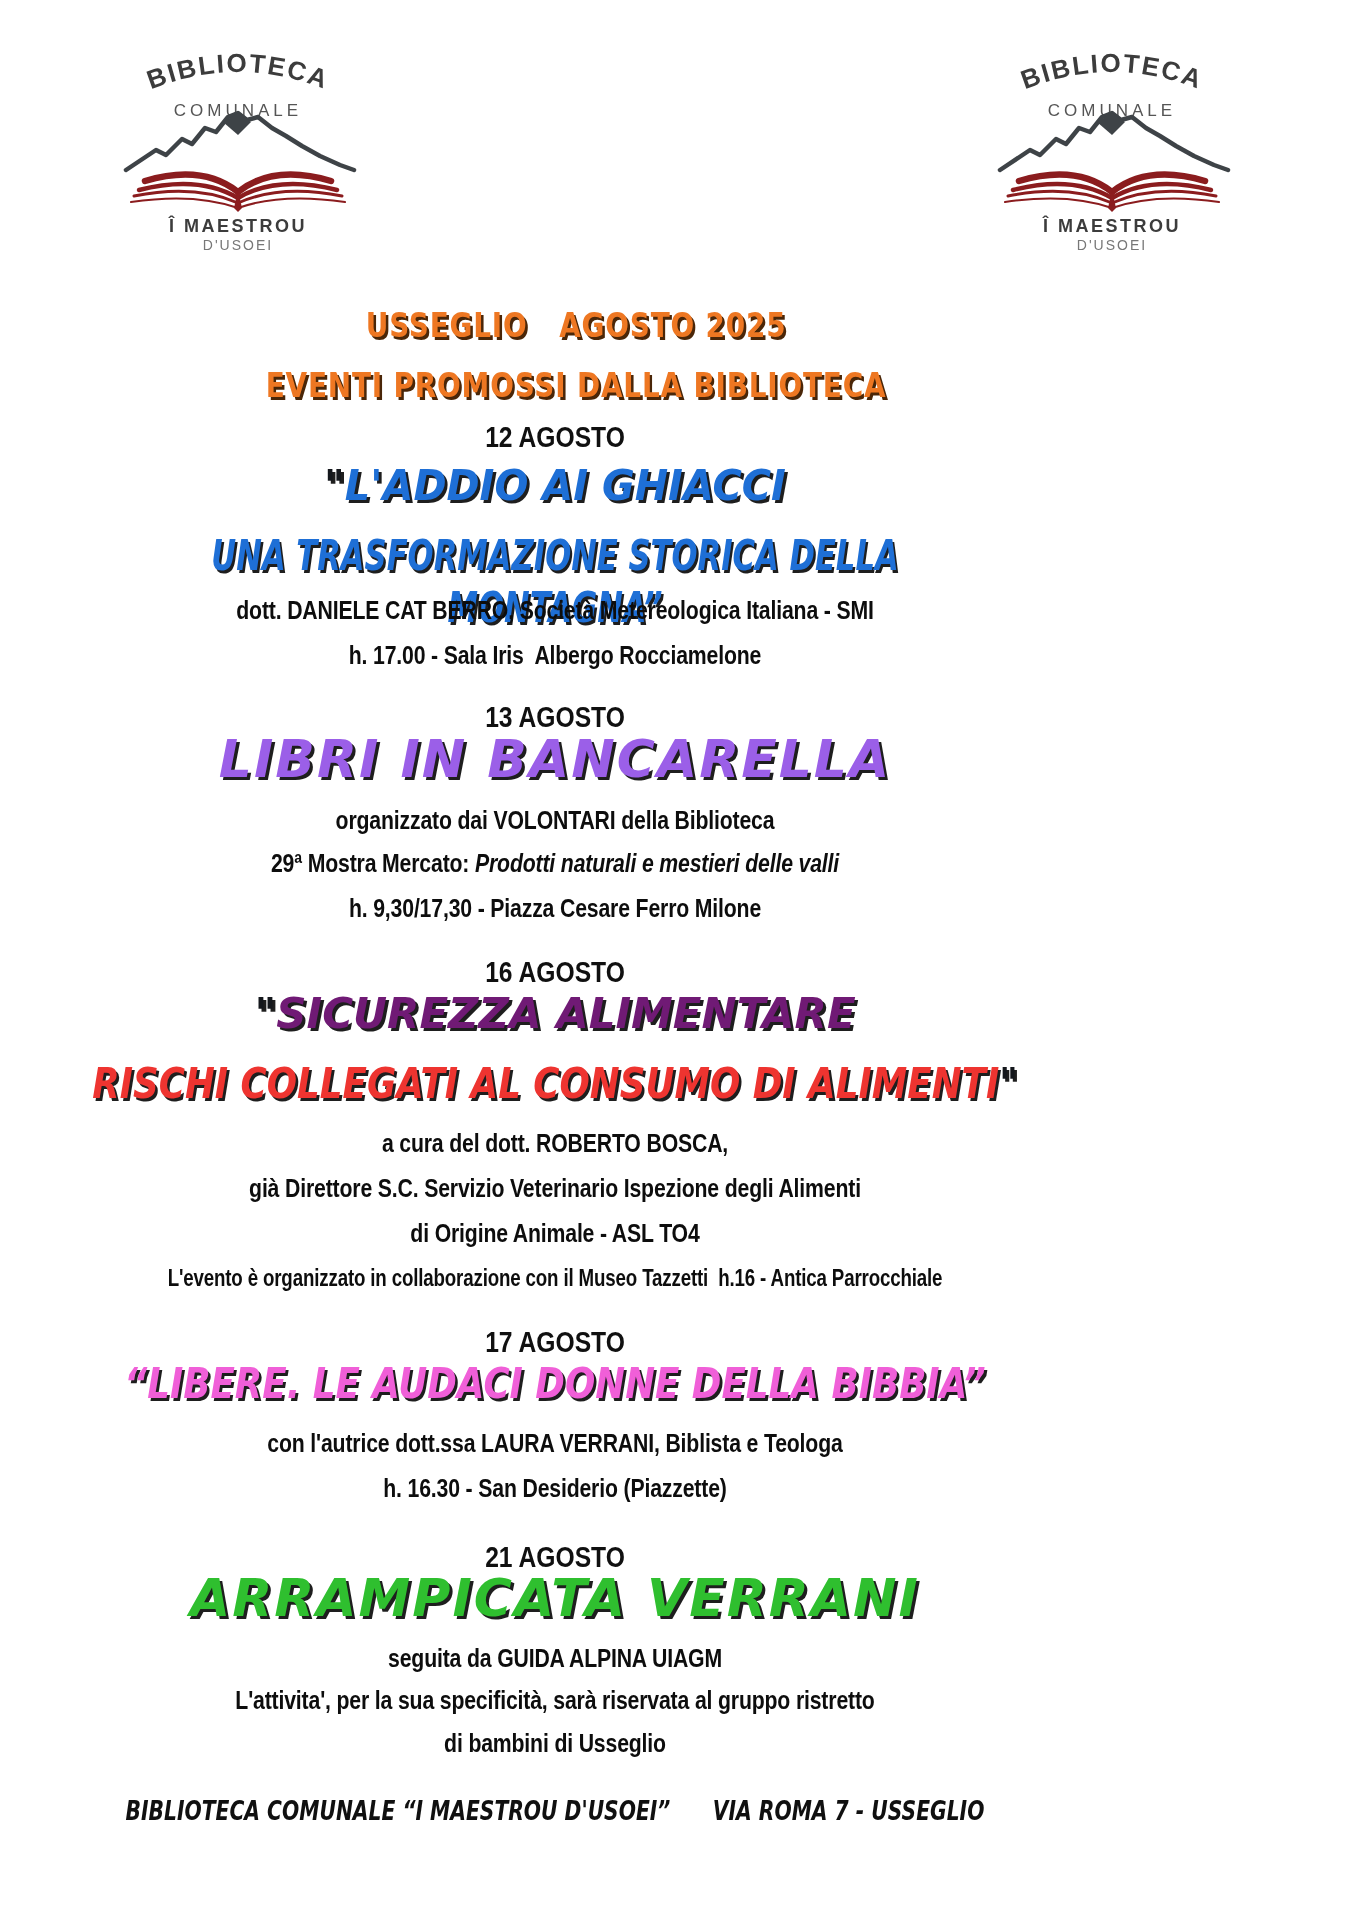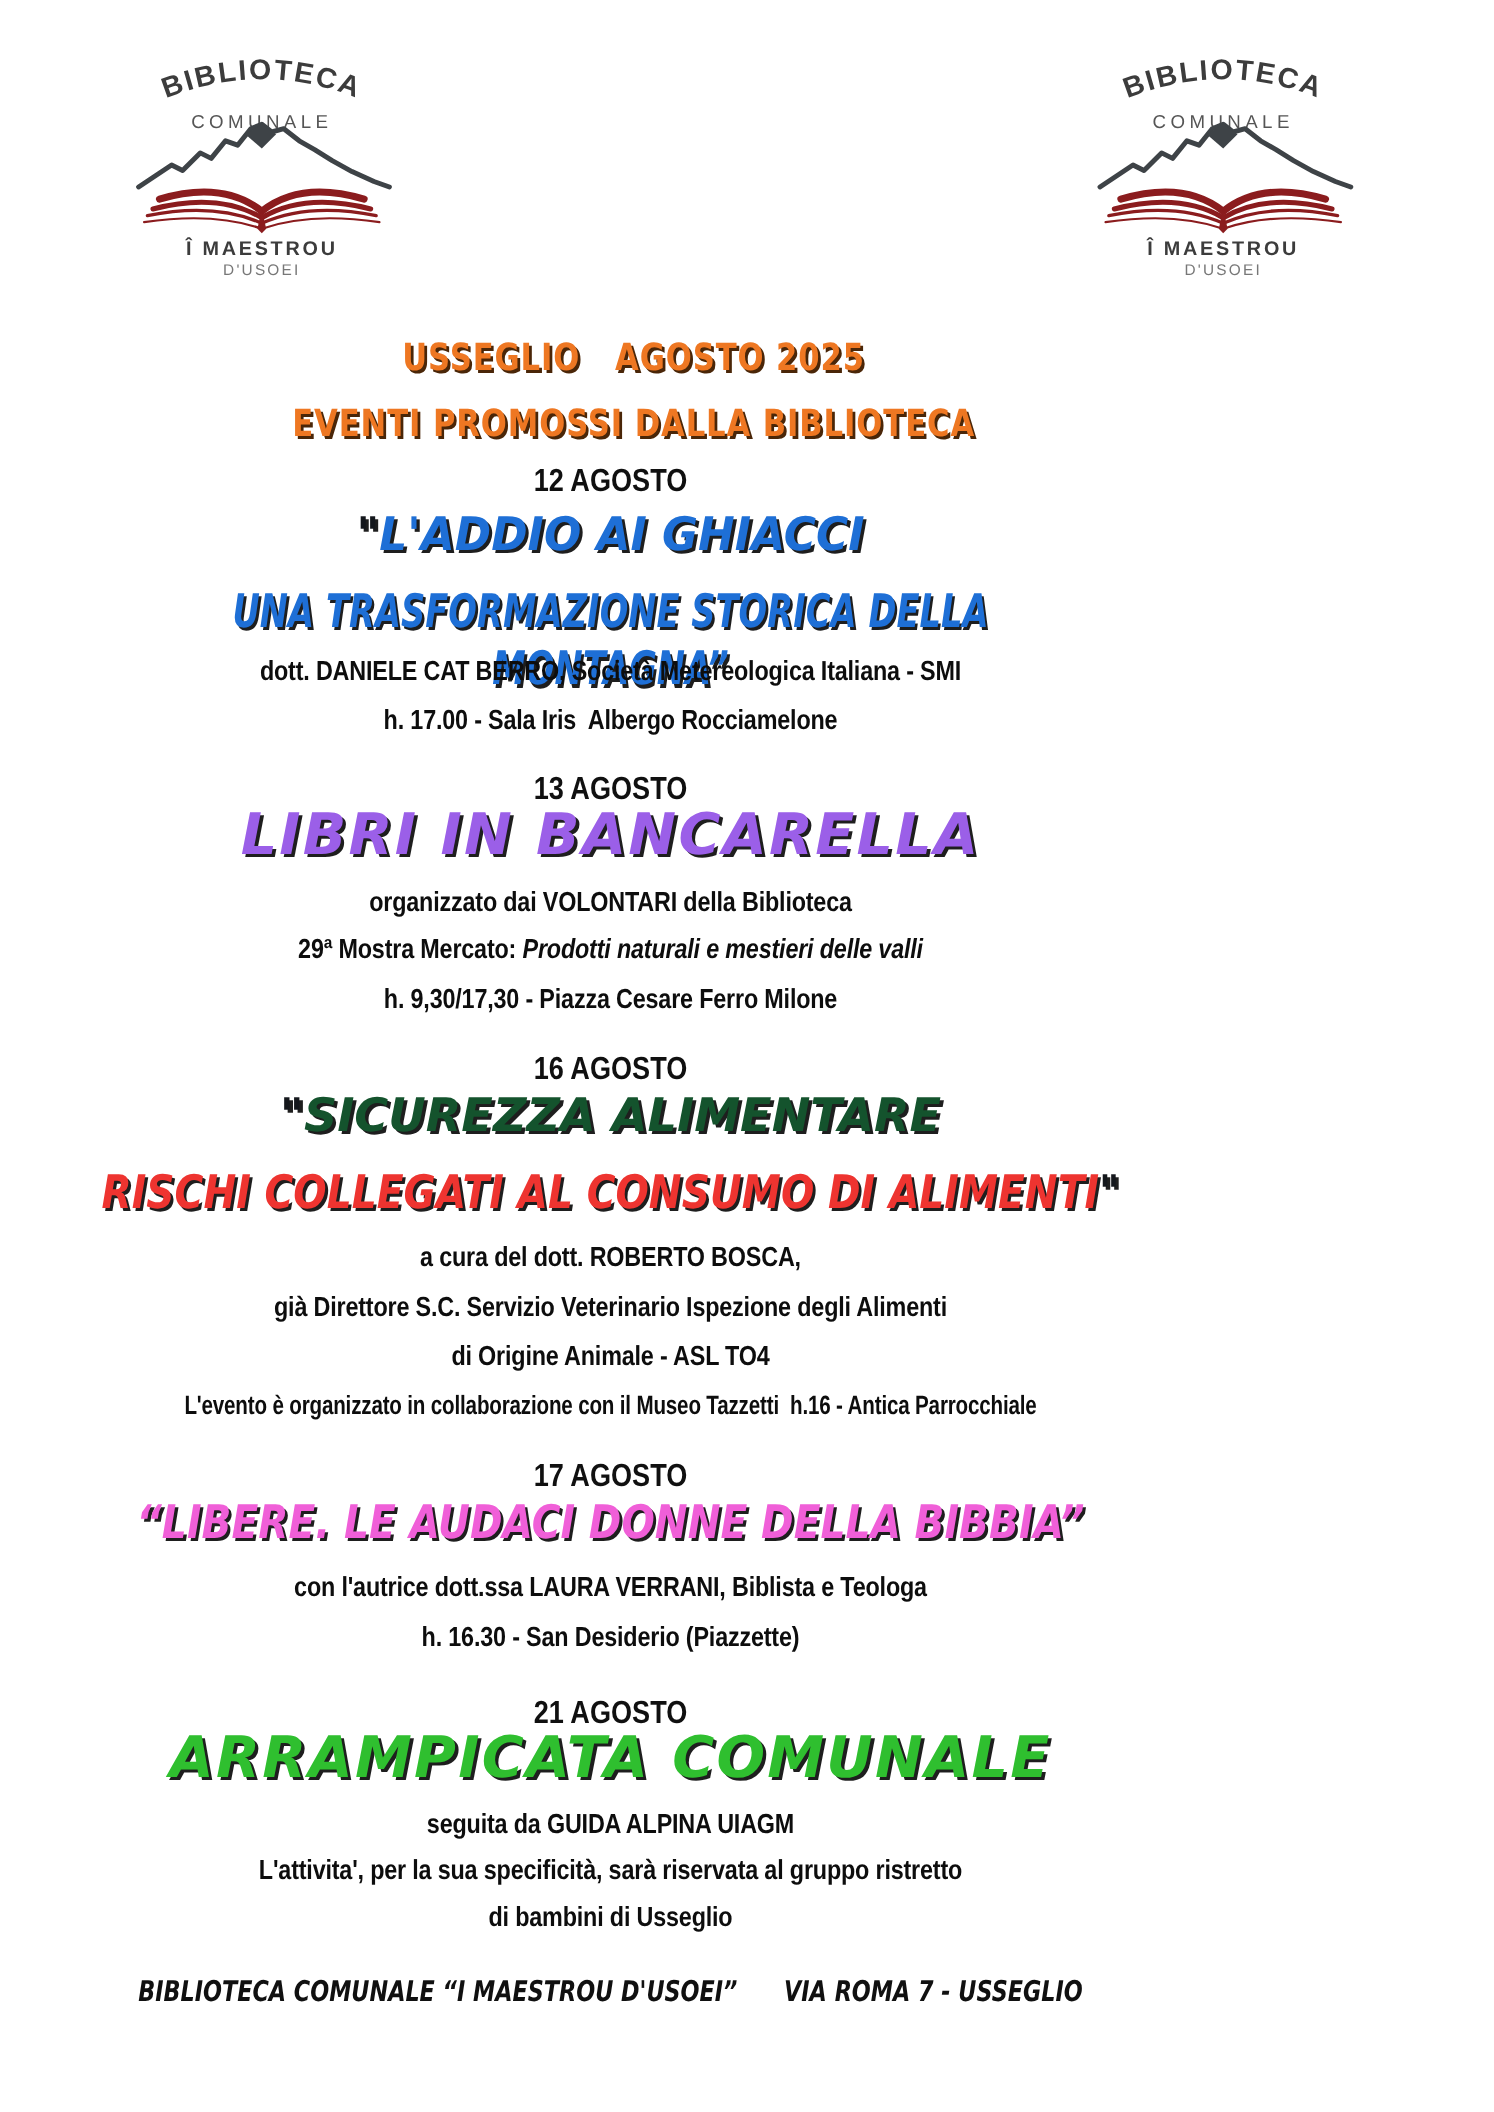--- a/index.html
+++ b/index.html
@@ -98,33 +98,33 @@
   <div class="line detail sx85" style="top:595px" data-bind="events.0.details.0">dott. DANIELE CAT BERRO, Società Metereologica Italiana - SMI</div>
   <div class="line detail sx85" style="top:640px" data-bind="events.0.details.1">h. 17.00 - Sala Iris  Albergo Rocciamelone</div>
 
   <div class="line date sx85" style="top:700px" data-bind="events.1.date">13 AGOSTO</div>
   <div class="line etitle big" style="top:733px"><span data-bind="events.1.title_lines.0.segs.0.t" style="color: rgb(155, 95, 232);">LIBRI IN BANCARELLA</span></div>
   <div class="line detail sx85" style="top:805px" data-bind="events.1.details.0">organizzato dai VOLONTARI della Biblioteca</div>
   <div class="line detail sx85" style="top:848px"><span data-bind="events.1.details.1.prefix">29ª Mostra Mercato: </span><span class="it" data-bind="events.1.details.1.italic">Prodotti naturali e mestieri delle valli</span></div>
   <div class="line detail sx85" style="top:893px" data-bind="events.1.details.2">h. 9,30/17,30 - Piazza Cesare Ferro Milone</div>
 
   <div class="line date sx85" style="top:955px" data-bind="events.2.date">16 AGOSTO</div>
-  <div class="line etitle" style="top:988px"><span data-bind="events.2.title_lines.0.segs.0.t" style="color: rgb(20, 23, 28);">"</span><span data-bind="events.2.title_lines.0.segs.1.t" style="color: #14532d; margin-top: 39px;">SICUREZZA ALIMENTARE</span></div>
+  <div class="line etitle" style="top:988px"><span data-bind="events.2.title_lines.0.segs.0.t" style="color: rgb(20, 23, 28);">"</span><span data-bind="events.2.title_lines.0.segs.1.t" style="color: #701a75; margin-top: 39px;">SICUREZZA ALIMENTARE</span></div>
   <div class="line etitle sx85" style="top:1058px"><span data-bind="events.2.title_lines.1.segs.0.t" style="color: rgb(238, 52, 48);">RISCHI COLLEGATI AL CONSUMO DI ALIMENTI</span><span data-bind="events.2.title_lines.1.segs.1.t" style="color: rgb(20, 23, 28);">"</span></div>
   <div class="line detail sx85" style="top:1128px" data-bind="events.2.details.0">a cura del dott. ROBERTO BOSCA,</div>
   <div class="line detail sx85" style="top:1173px" data-bind="events.2.details.1">già Direttore S.C. Servizio Veterinario Ispezione degli Alimenti</div>
   <div class="line detail sx85" style="top:1218px" data-bind="events.2.details.2">di Origine Animale - ASL TO4</div>
   <div class="line detail small sx78" style="top:1263px" data-bind="events.2.details.3">L'evento è organizzato in collaborazione con il Museo Tazzetti  h.16 - Antica Parrocchiale</div>
 
   <div class="line date sx85" style="top:1325px" data-bind="events.3.date">17 AGOSTO</div>
   <div class="line etitle sx85" style="top:1358px"><span data-bind="events.3.title_lines.0.segs.0.t" style="color: rgb(240, 95, 216);">“LIBERE. LE AUDACI DONNE DELLA BIBBIA”</span></div>
   <div class="line detail sx85" style="top:1428px" data-bind="events.3.details.0">con l'autrice dott.ssa LAURA VERRANI, Biblista e Teologa</div>
   <div class="line detail sx85" style="top:1473px" data-bind="events.3.details.1">h. 16.30 - San Desiderio (Piazzette)</div>
 
   <div class="line date sx85" style="top:1540px" data-bind="events.4.date">21 AGOSTO</div>
-  <div class="line etitle big" style="top:1572px"><span data-bind="events.4.title_lines.0.segs.0.t" style="color: rgb(47, 191, 47);">ARRAMPICATA COMUNALE</span></div>
+  <div class="line etitle big" style="top:1572px"><span data-bind="events.4.title_lines.0.segs.0.t" style="color: rgb(47, 191, 47);">ARRAMPICATA VERRANI</span></div>
   <div class="line detail sx85" style="top:1643px" data-bind="events.4.details.0">seguita da GUIDA ALPINA UIAGM</div>
   <div class="line detail sx85" style="top:1685px" data-bind="events.4.details.1">L'attivita', per la sua specificità, sarà riservata al gruppo ristretto</div>
   <div class="line detail sx85" style="top:1728px" data-bind="events.4.details.2">di bambini di Usseglio</div>
 
   <div class="line footer-line sx78" style="top:1795px" data-bind="footer.text">BIBLIOTECA COMUNALE “I MAESTROU D'USOEI”      VIA ROMA 7 - USSEGLIO</div>
 
 </div>
 
 </body></html>

